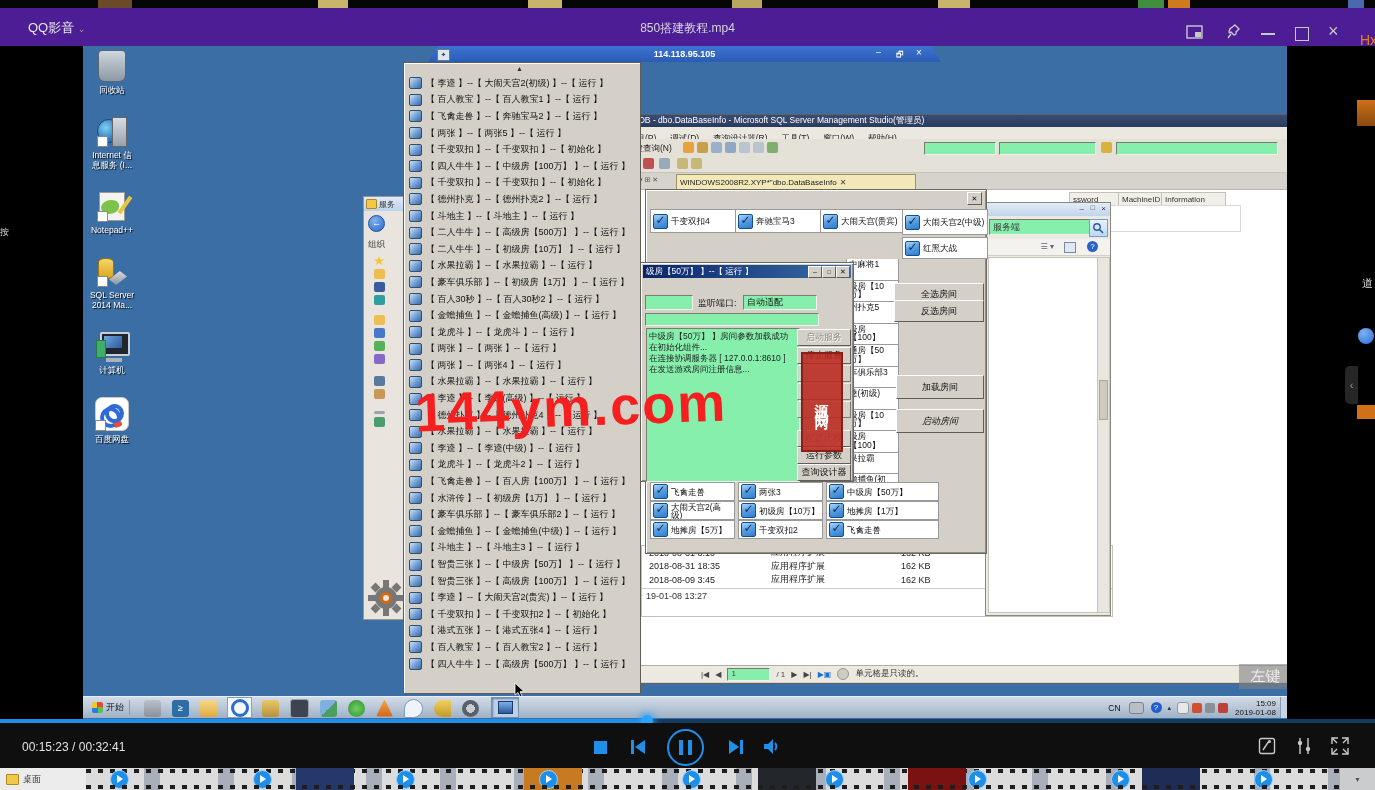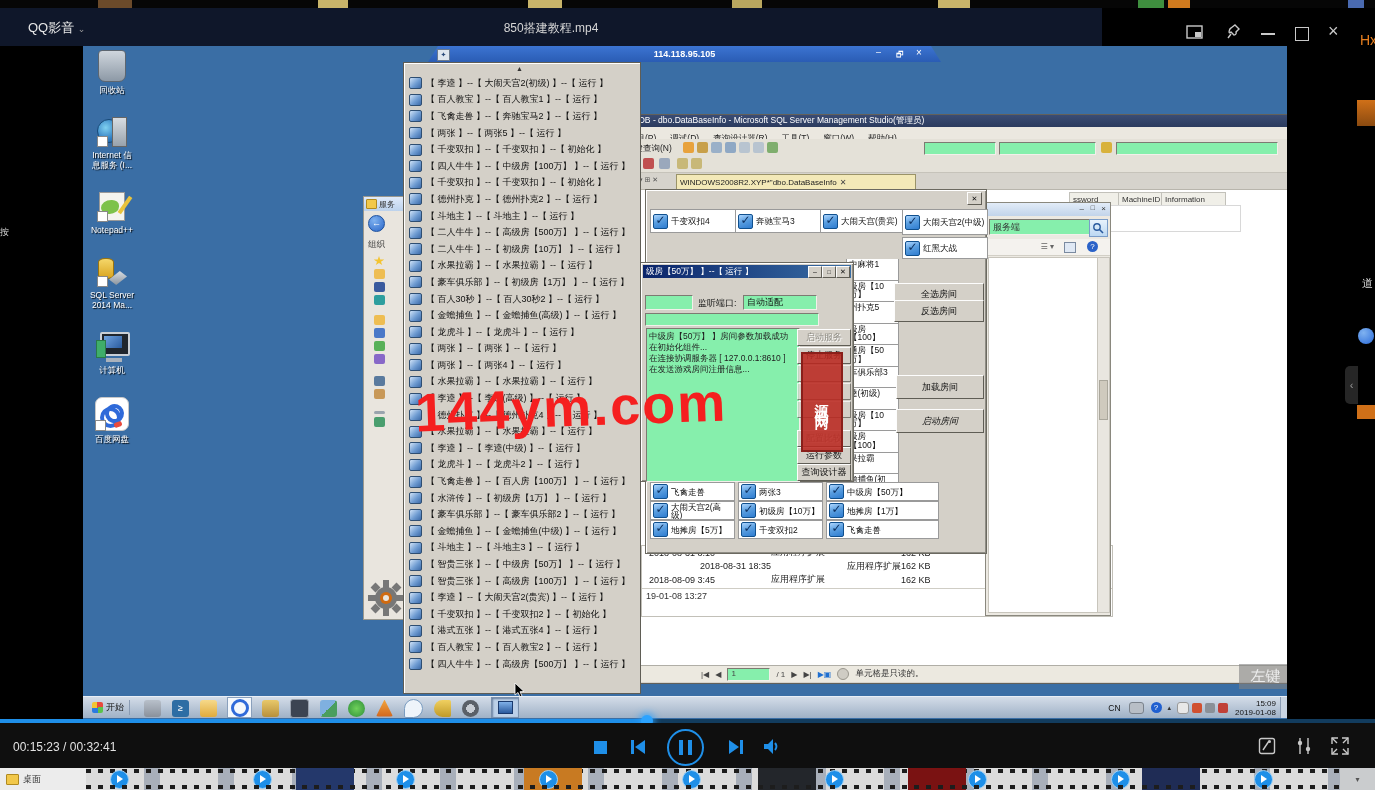--- a/index.html
+++ b/index.html
@@ -44,21 +44,21 @@
   <div class="a" style="left:98px;top:0;width:34px;height:8px;background:#6b4a2a;"></div>
   <div class="a" style="left:318px;top:0;width:30px;height:8px;background:#c8b46a;"></div>
   <div class="a" style="left:528px;top:0;width:34px;height:8px;background:#c8b46a;"></div>
   <div class="a" style="left:732px;top:0;width:30px;height:8px;background:#b9a75f;"></div>
   <div class="a" style="left:938px;top:0;width:32px;height:8px;background:#c8b46a;"></div>
   <div class="a" style="left:1138px;top:0;width:26px;height:8px;background:#3f8f3f;"></div>
   <div class="a" style="left:1168px;top:0;width:22px;height:8px;background:#d07a1e;"></div>
   <div class="a" style="left:1348px;top:0;width:16px;height:8px;background:#4a6ab0;"></div>
 </div>
 
-<div class="a" style="left:0;top:8px;width:1102px;height:38px;background:#0f172a;">
+<div class="a" style="left:0;top:8px;width:1375px;height:38px;background:#4c1d95;">
   <div class="a txt" style="left:28px;top:11px;font-size:13px;color:#e8e8e8;">
     <span>QQ影音</span>
     <span style="font-size:9px;color:#9a9a9a;">⌄</span>
   </div>
   <div class="a txt" style="left:0;right:0;top:12px;text-align:center;font-size:12px;color:#d6d6d6;">850搭建教程.mp4</div>
   <div class="a" style="left:1186px;top:17px;">
     <svg width="17" height="14" viewBox="0 0 17 14">
         <rect class="ctl-ic" x="1" y="1" width="15" height="12"></rect>
         <rect x="9" y="7" width="6" height="5" fill="#c9c9c9"></rect>
       </svg>
@@ -230,21 +230,21 @@
 
   <div class="a" style="left:558px;top:499px;width:470px;height:70px;background:#fff;border:1px solid #c2c0b8;">
     <div>
 
         <div style="height:13.5px;display:flex;font-size:9px;color:#222;align-items:center;">
           <span class="txt" style="width:122px;padding-left:7px;">2018-08-31 8:10</span>
           <span class="txt" style="width:130px;">应用程序扩展</span>
           <span class="txt">162 KB</span>
         </div>
 
-        <div style="height:13.5px;display:flex;font-size:9px;color:#222;align-items:center;text-align:right;">
+        <div style="height:13.5px;display:flex;font-size:9px;color:#222;align-items:center;">
           <span class="txt" style="width:122px;padding-left:7px;">2018-08-31 18:35</span>
           <span class="txt" style="width:130px;">应用程序扩展</span>
           <span class="txt">162 KB</span>
         </div>
 
         <div style="height:13.5px;display:flex;font-size:9px;color:#222;align-items:center;">
           <span class="txt" style="width:122px;padding-left:7px;">2018-08-09 3:45</span>
           <span class="txt" style="width:130px;">应用程序扩展</span>
           <span class="txt">162 KB</span>
         </div>
@@ -652,21 +652,21 @@
 <div class="a" style="left:1358px;top:328px;width:16px;height:16px;border-radius:50%;background:radial-gradient(circle at 35% 30%,#7fb2f0,#2b6bd9);"></div>
 <div class="a" style="left:1357px;top:405px;width:18px;height:14px;background:#d07018;"></div>
 <div class="a" style="left:1345px;top:366px;width:13px;height:38px;background:#262626;border-radius:5px 0 0 5px;color:#999;font-size:11px;display:flex;align-items:center;justify-content:center;">‹</div>
 <div class="a txt" style="left:0;top:226px;font-size:9px;color:#ddd;">按</div>
 
 <div class="a" style="left:0;top:719px;width:1375px;height:4px;background:#123c5e;z-index:10;">
   <div style="width:47%;height:100%;background:#1f8fe8;"></div>
   <div class="a" style="left:641px;top:-4px;width:12px;height:12px;border-radius:50%;background:#2ba3ff;box-shadow:0 0 7px 2px rgba(43,163,255,.8);"></div>
 </div>
 <div class="a" style="left:0;top:723px;width:1375px;height:45px;background:#0f0f0f;z-index:10;">
-  <div class="a txt" style="left:13px;top:17px;font-size:12px;color:#e2e2e2;">00:15:23 / 00:32:41</div>
+  <div class="a txt" style="left:22px;top:17px;font-size:12px;color:#e2e2e2;">00:15:23 / 00:32:41</div>
   <div class="a" style="left:594px;top:18px;width:13px;height:13px;background:#1f8fe8;"></div>
   <div class="a" style="left:630px;top:16px;">
     <svg width="16" height="16" viewBox="0 0 16 16">
         <rect x="1" y="1" width="3" height="14" fill="#1f8fe8"></rect>
         <polygon points="15,1 15,15 5,8" fill="#1f8fe8"></polygon>
       </svg>
   </div>
   <div class="a" style="left:667px;top:6px;width:33px;height:33px;border:2px solid #1f8fe8;border-radius:50%;">
     <span class="a" style="left:10px;top:9px;width:4px;height:15px;background:#1f8fe8;"></span>
     <span class="a" style="left:19px;top:9px;width:4px;height:15px;background:#1f8fe8;"></span>

